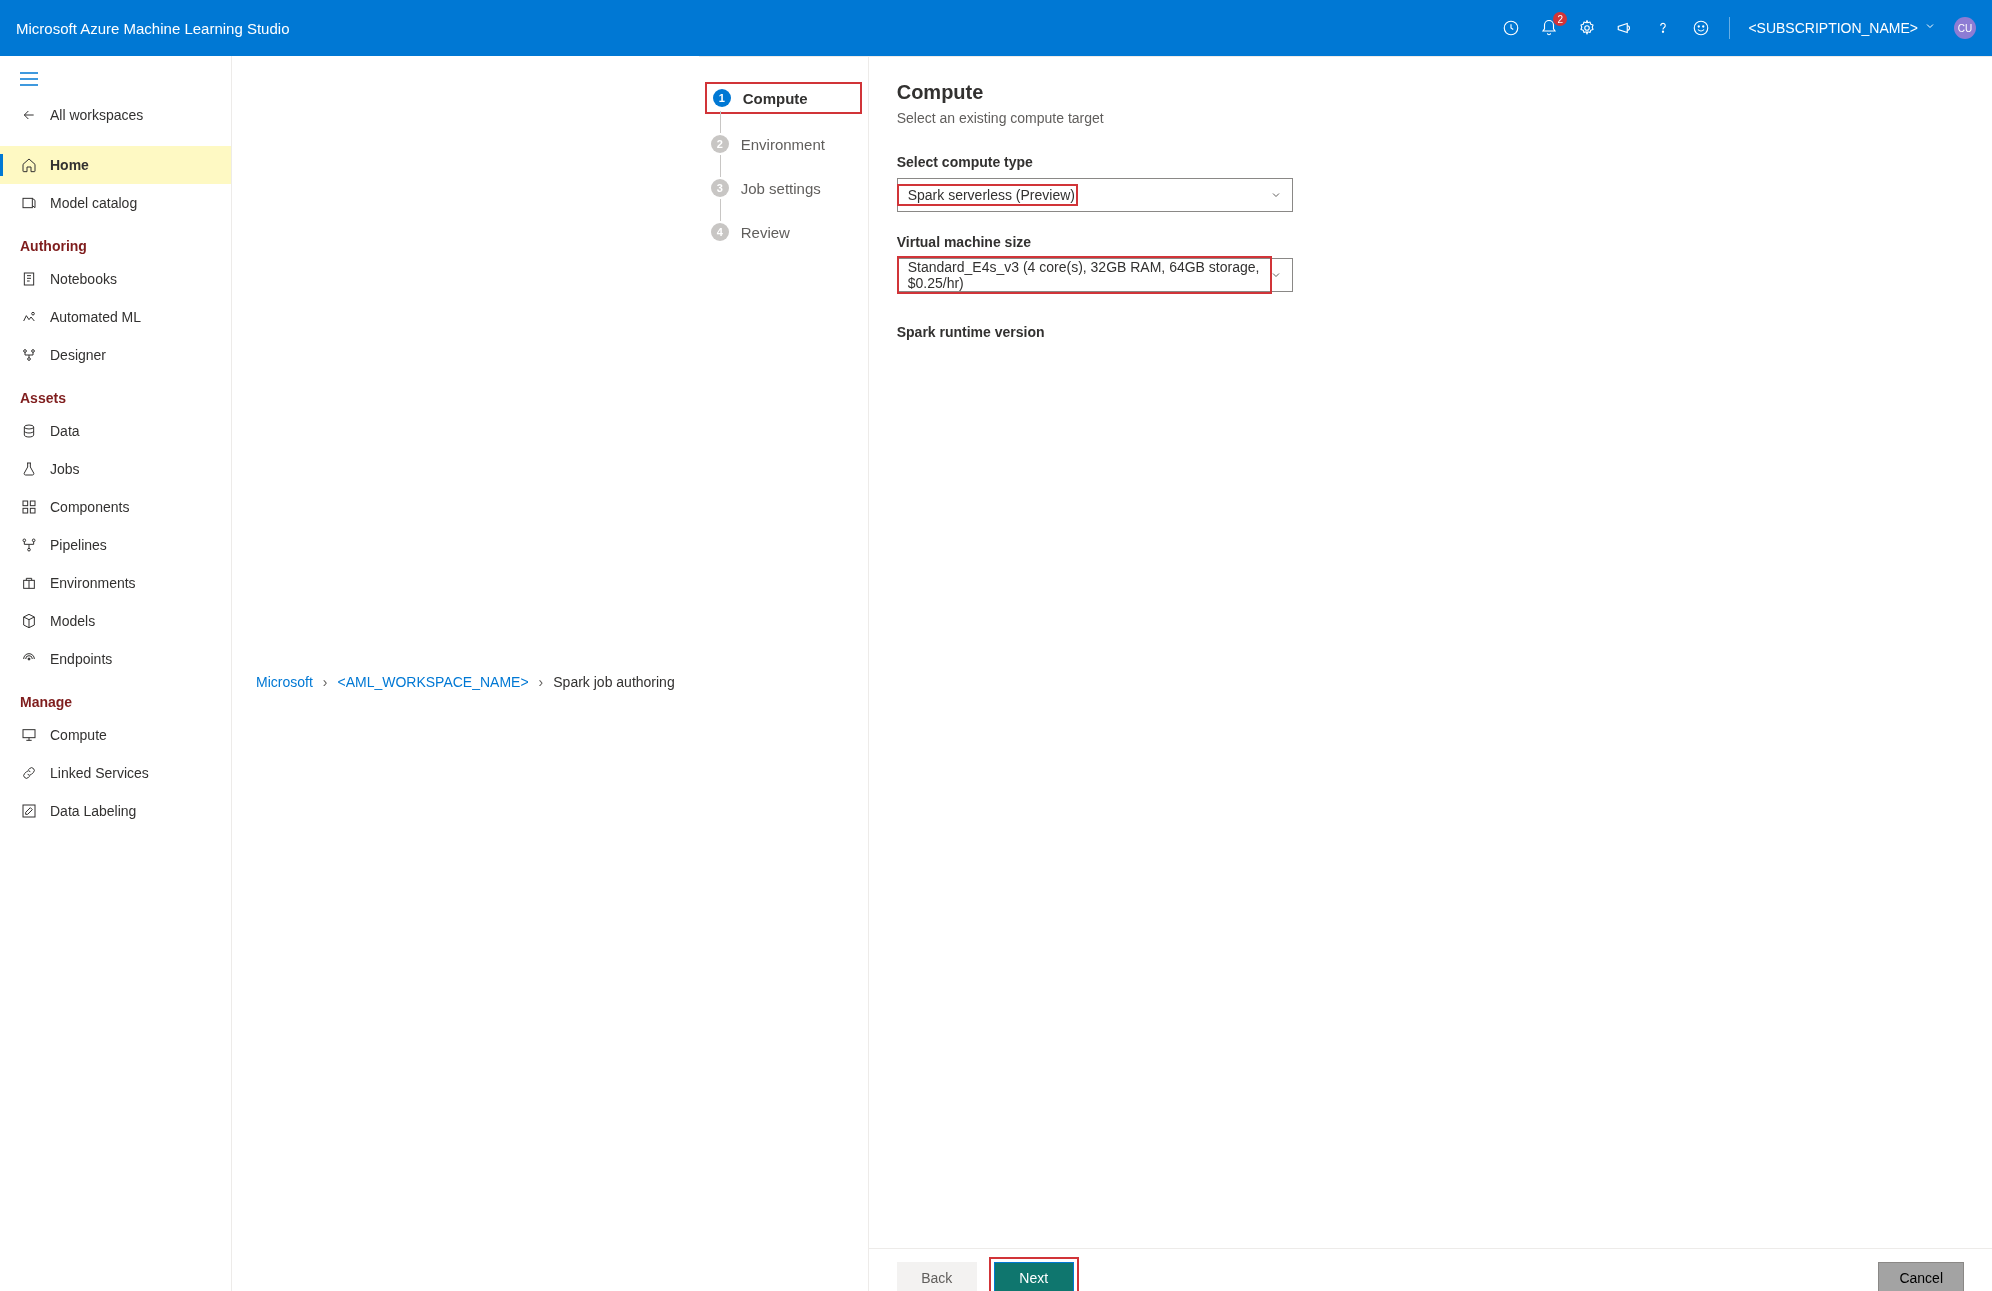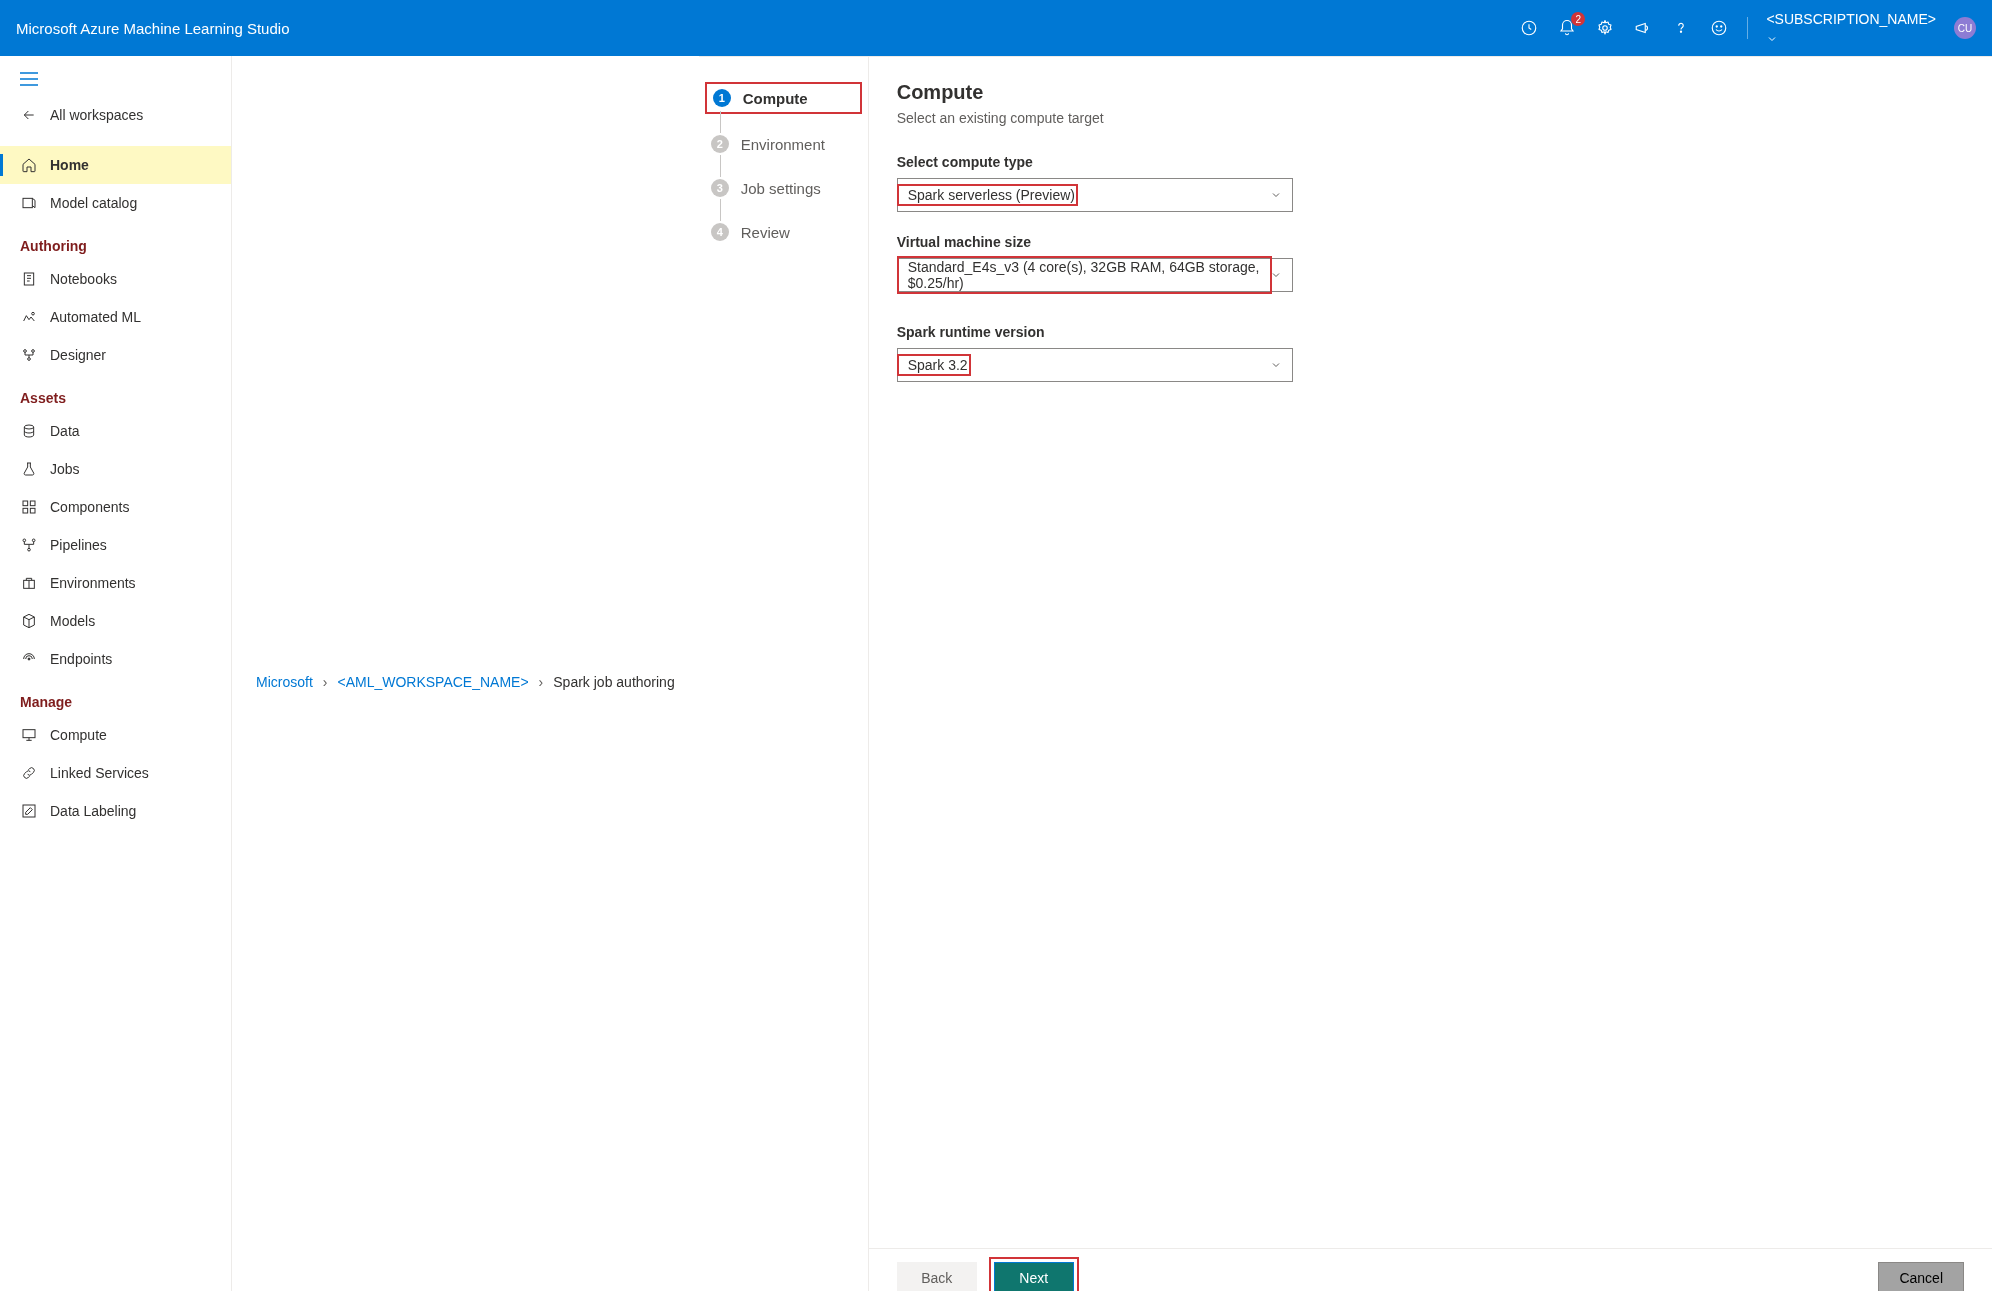--- a/index.html
+++ b/index.html
@@ -5,21 +5,21 @@
 * { margin: 0; padding: 0; box-sizing: border-box; font-family: "Segoe UI", Arial, sans-serif; }
 body { background: #fff; color: #323130; font-size: 14px; }
 
 
 .header { background: #0078d4; height: 56px; display: flex; align-items: center; padding: 0 16px; color: #fff; }
 .header-title { font-size: 15px; font-weight: 400; flex: 1; }
 .header-icons { display: flex; align-items: center; gap: 18px; }
 .header-icon { position: relative; display: flex; align-items: center; justify-content: center; width: 20px; height: 20px; color: #fff; cursor: pointer; }
 .badge { position: absolute; top: -6px; right: -8px; background: #d13438; color: #fff; border-radius: 50%; font-size: 10px; width: 14px; height: 14px; display: flex; align-items: center; justify-content: center; }
 .divider { width: 1px; height: 22px; background: rgba(255,255,255,0.4); }
-.subscription { display: flex; align-items: flex-start; gap: 6px; font-size: 14px; cursor: pointer; flex-direction: column; }
+.subscription { display: flex; align-items: flex-start; gap: 6px; font-size: 14px; cursor: pointer; }
 .avatar { width: 22px; height: 22px; border-radius: 50%; background: #8d7cd4; color: #fff; font-size: 10px; display: flex; align-items: center; justify-content: center; }
 
 
 .main-layout { display: flex; height: calc(100vh - 40px); }
 
 
 .sidebar { width: 232px; border-right: 1px solid #edebe9; padding: 16px 0 8px 0; display: flex; flex-direction: column; overflow-y: auto; }
 .hamburger { padding: 0 20px 10px 20px; color: #0078d4; cursor: pointer; }
 .sidebar-item { display: flex; align-items: center; gap: 12px; padding: 10px 20px; cursor: pointer; font-size: 14px; color: #323130; position: relative; }
 .sidebar-item.active { background: #fef9c3; font-weight: 600; }
@@ -346,28 +346,20 @@
             <span class="chev">
                 <svg width="12" height="12" viewBox="0 0 24 24" fill="none" stroke="currentColor" stroke-width="2">
                   <path d="M6 9l6 6 6-6"></path>
                 </svg>
               </span>
           </div>
 
           <div style="height:10px"></div>
 
           <label class="form-label">Spark runtime version</label>
-          <div class="select-box">
-            <span class="select-highlight">Spark 3.2</span>
-            <span class="chev">
-                <svg width="12" height="12" viewBox="0 0 24 24" fill="none" stroke="currentColor" stroke-width="2">
-                  <path d="M6 9l6 6 6-6"></path>
-                </svg>
-              </span>
-          </div>
         </div>
 
         <div class="wizard-footer">
           <button class="btn btn-back">Back</button>
           <span class="btn-primary-wrap">
             <button class="btn btn-primary">Next</button>
           </span>
           <span class="spacer"></span>
           <button class="btn">Cancel</button>
         </div>

